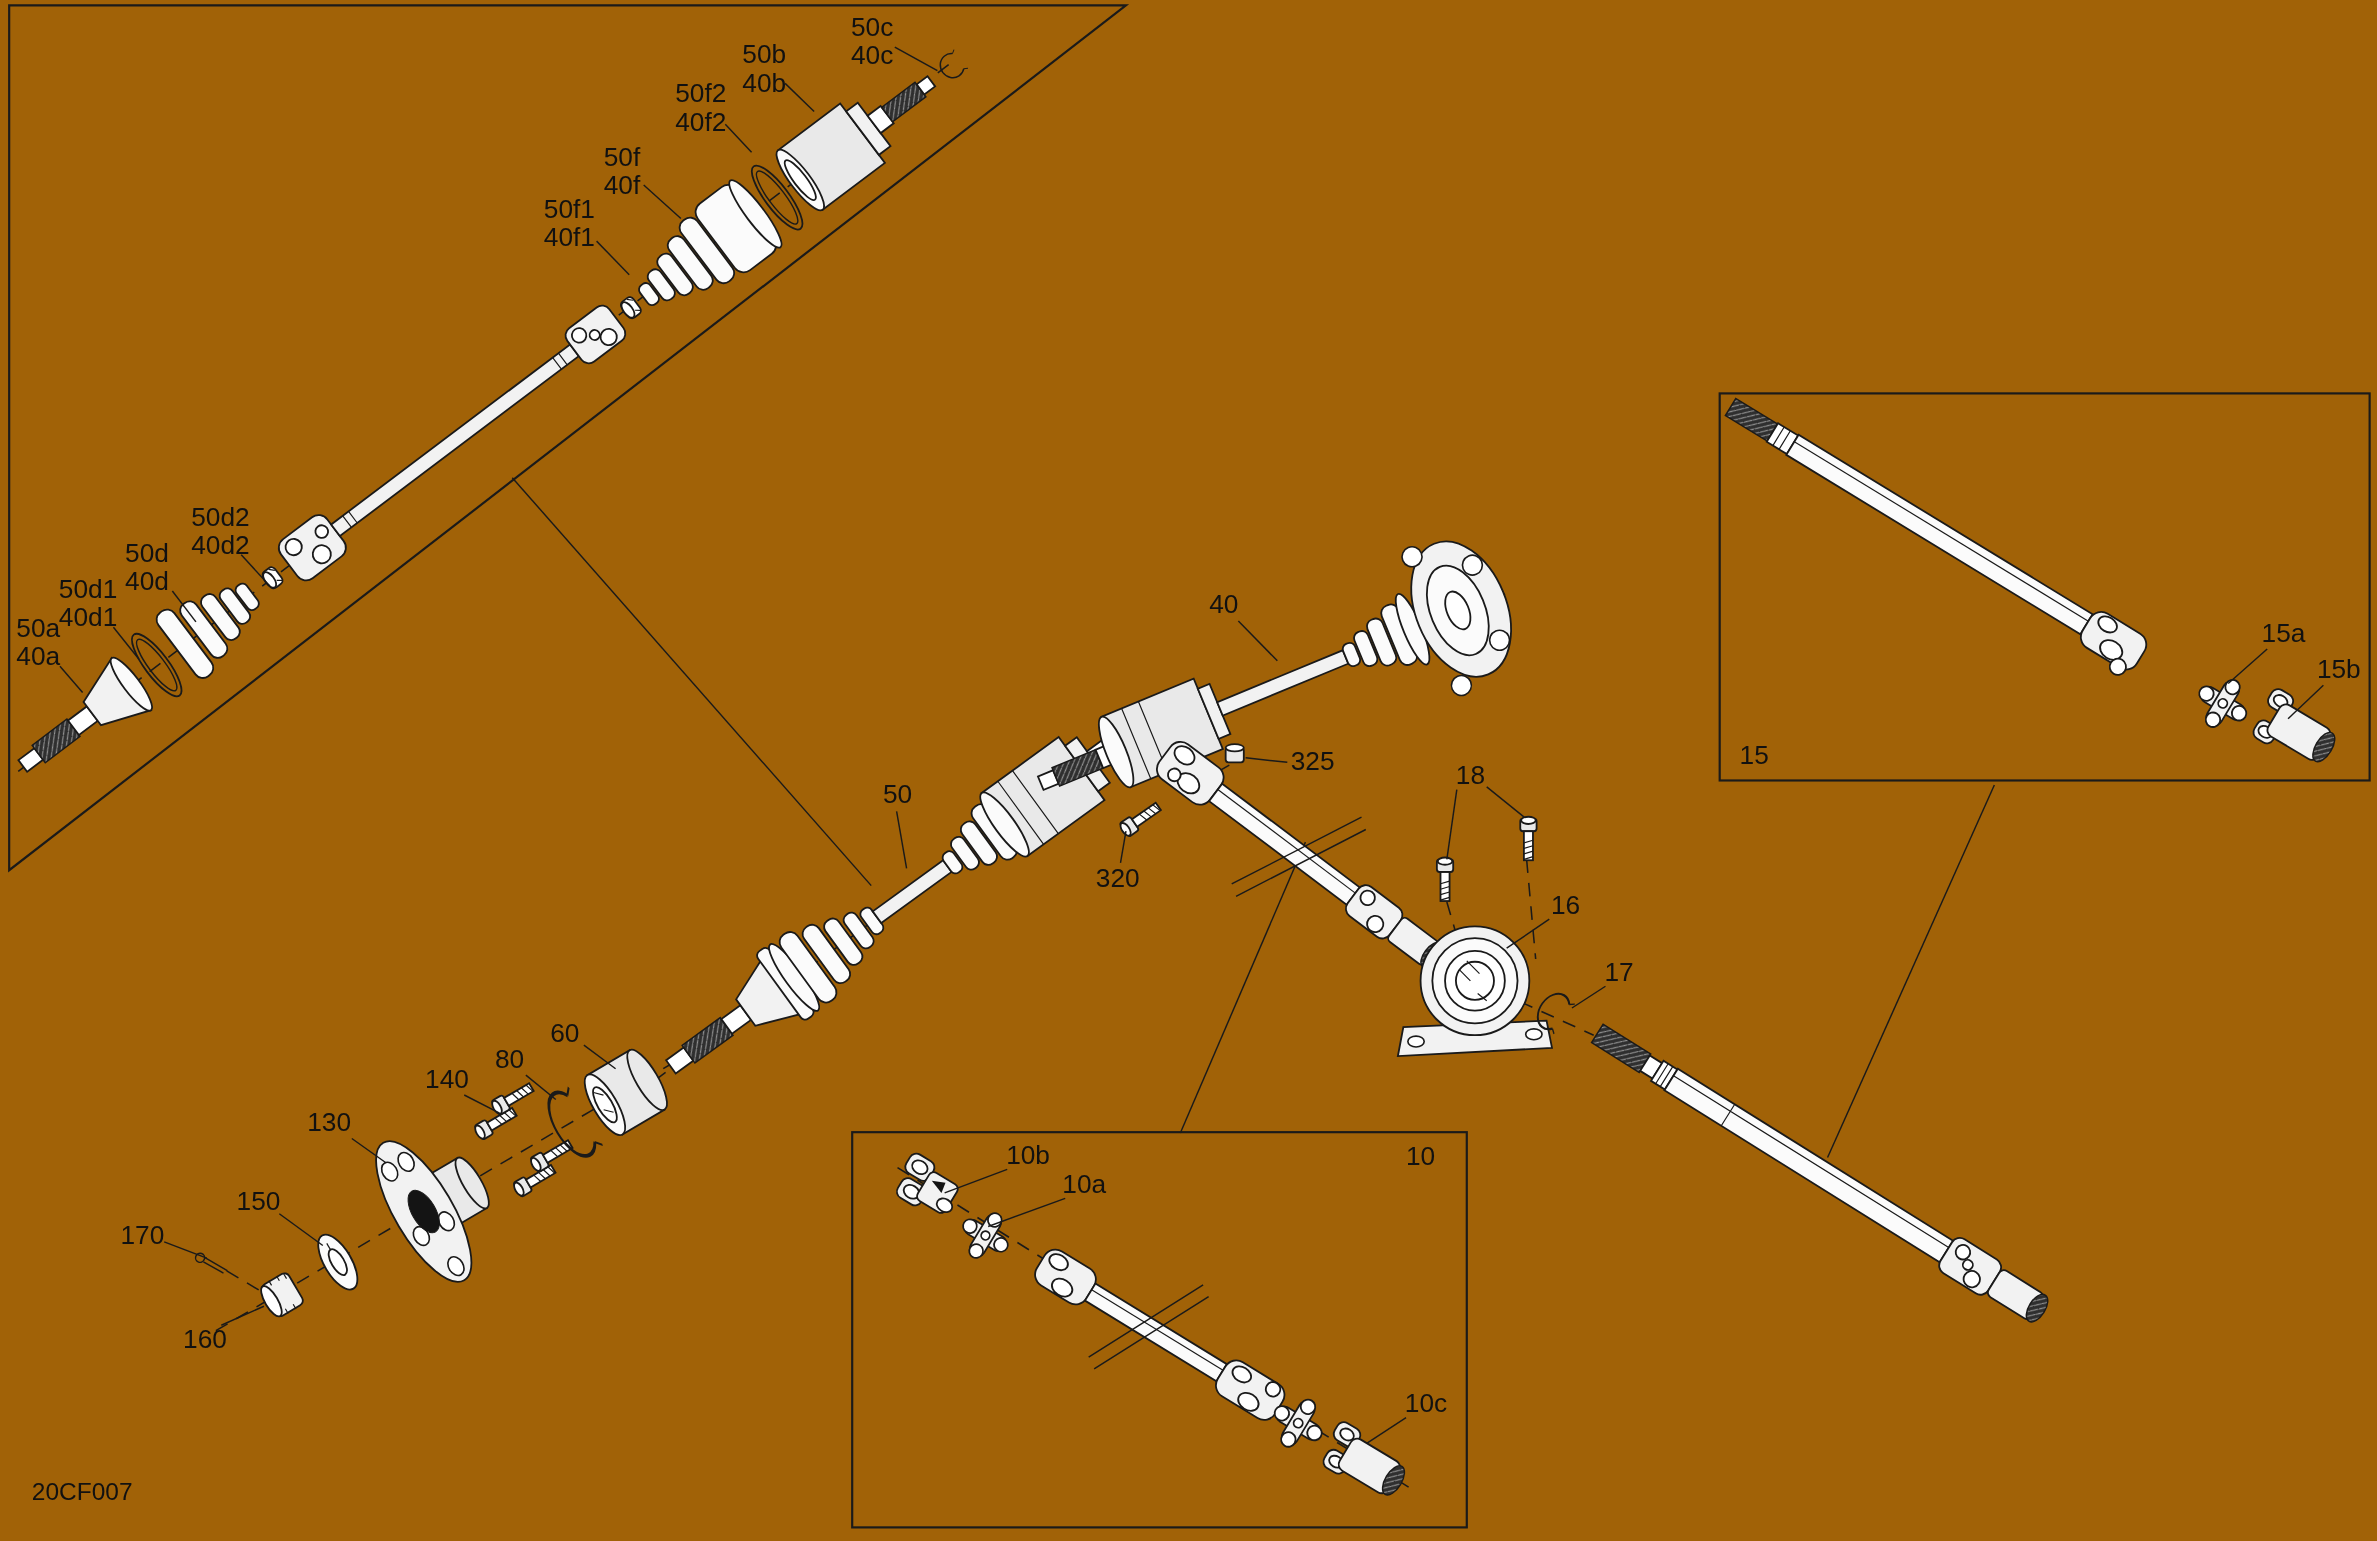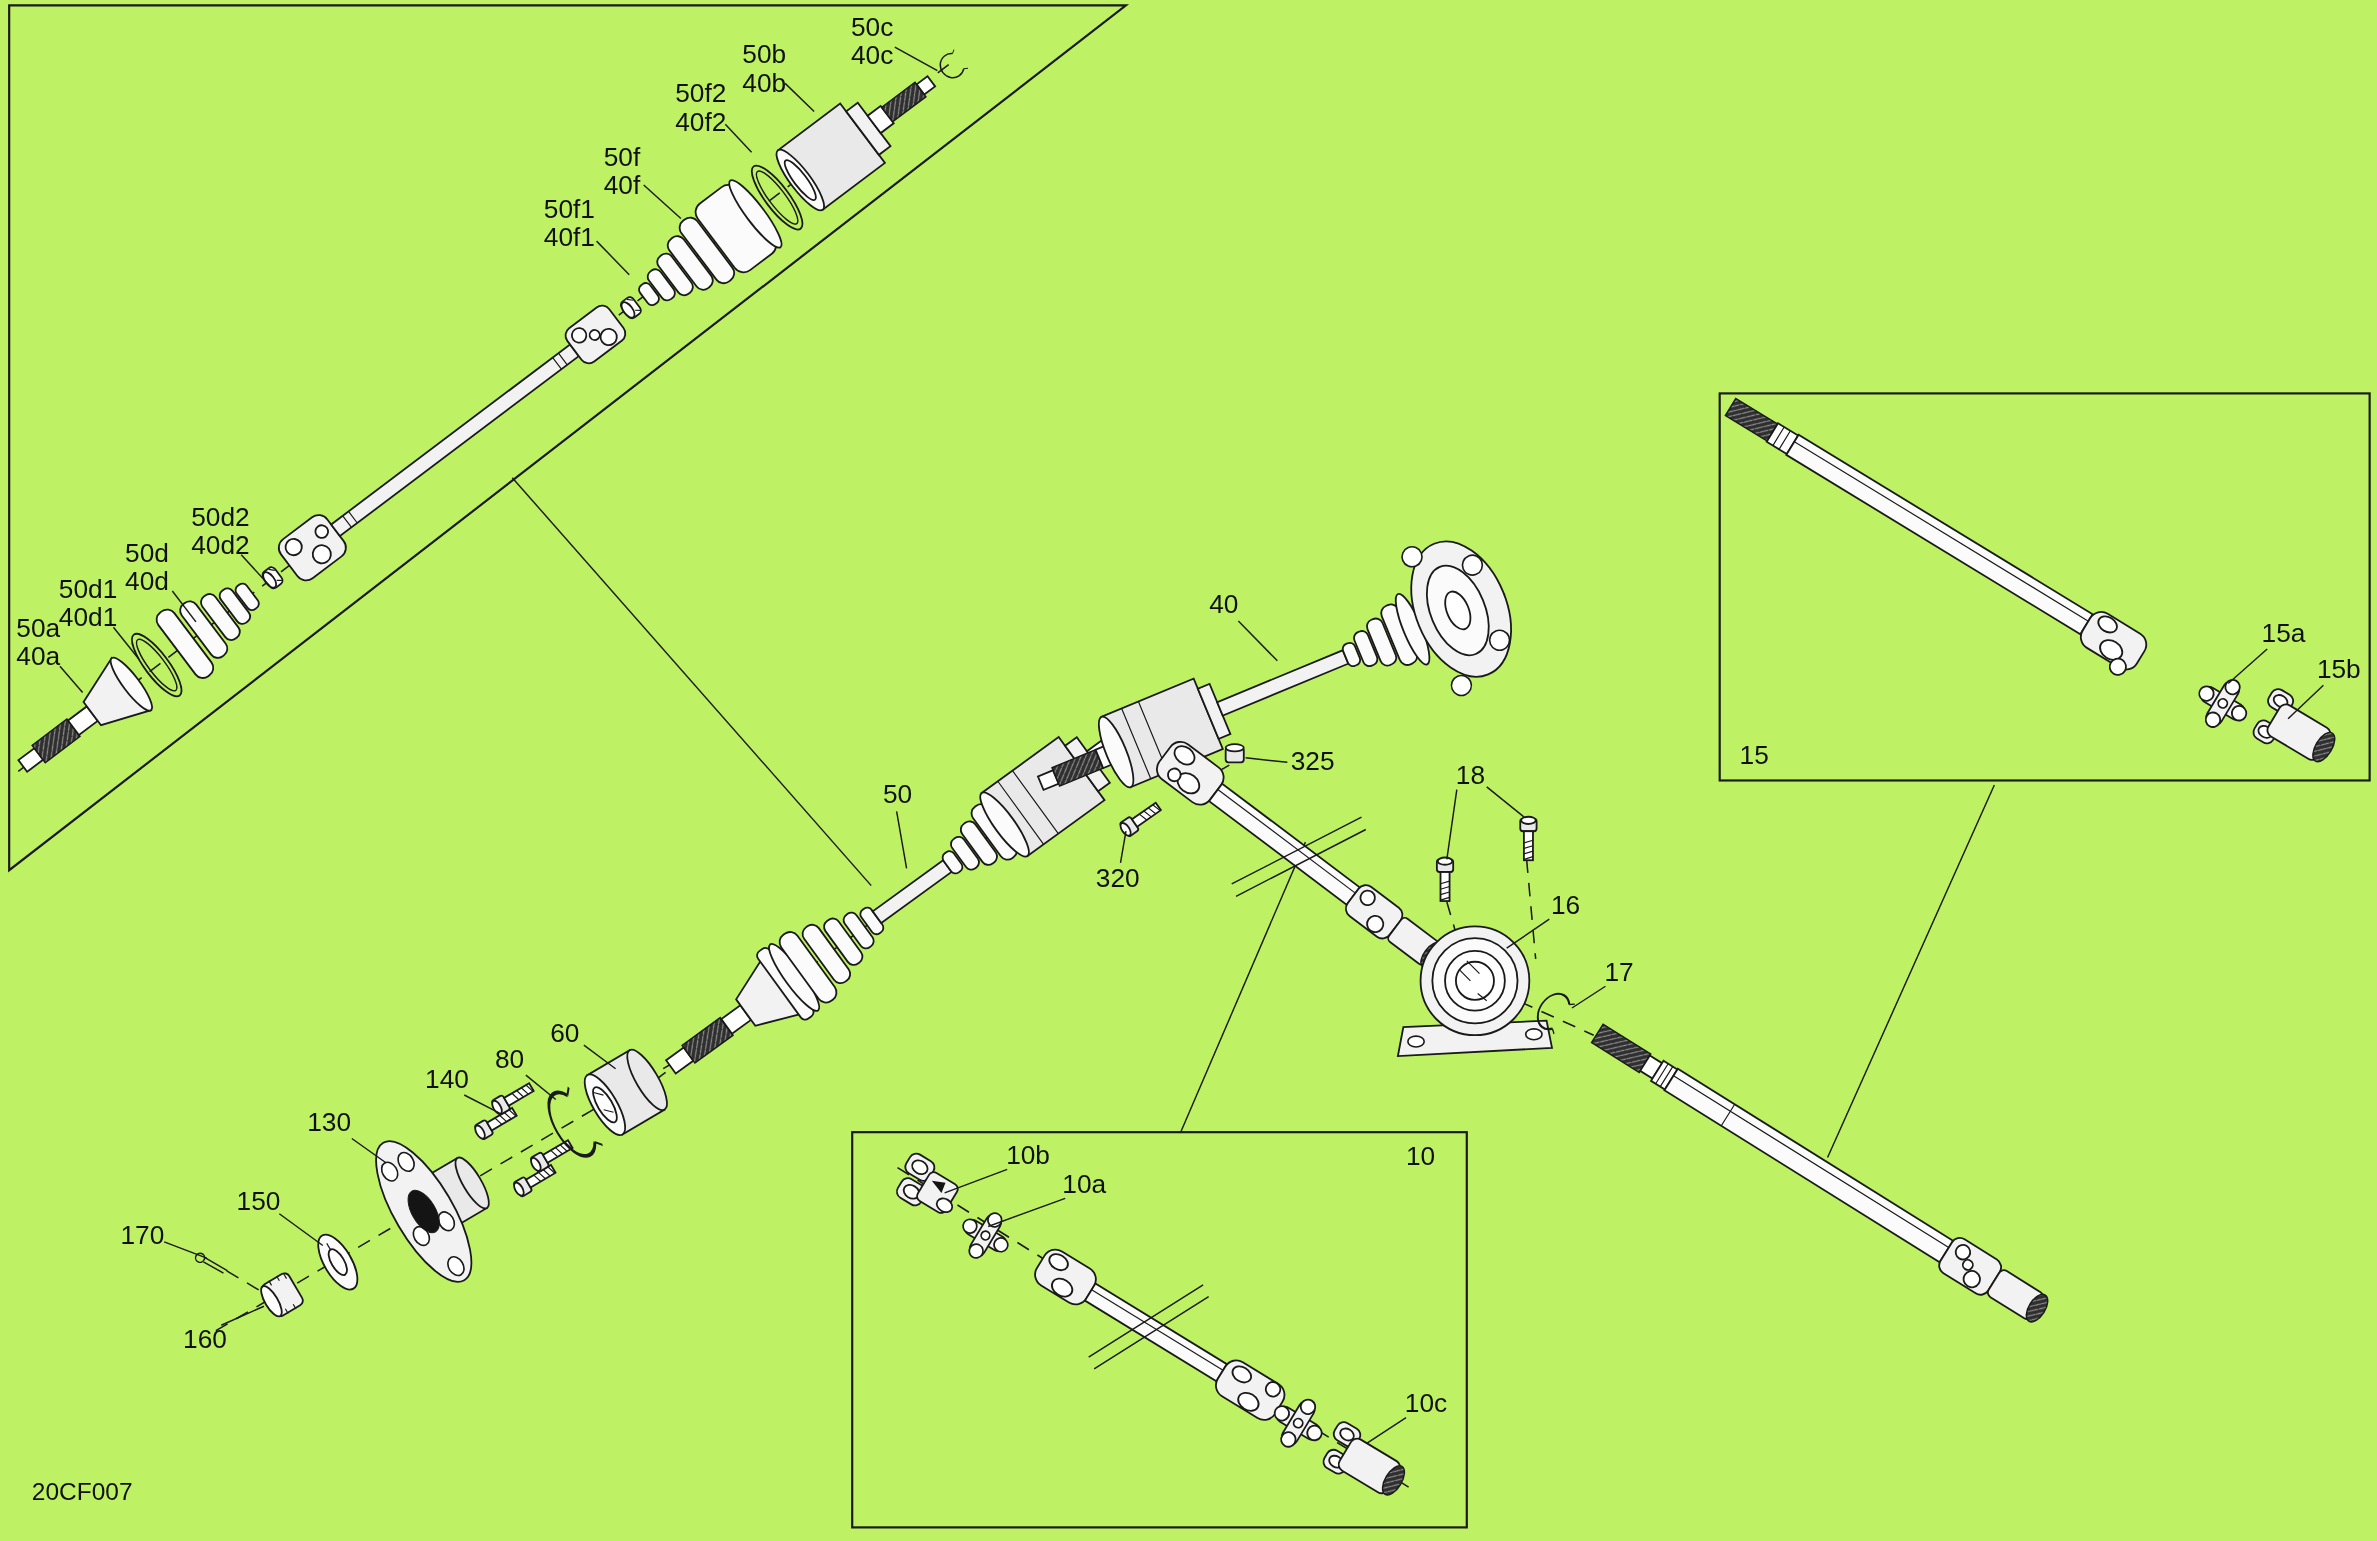--- a/index.html
+++ b/index.html
@@ -1,16 +1,16 @@
 <!DOCTYPE html>
 <html style="font-size:14.5px"><head>
 <meta charset="utf-8">
 <style>
   html,body{margin:0;padding:0;background:#ffffff;}
-  .stage{position:relative;width:2377px;height:1541px;background:#bef264;overflow:hidden;}
+  .stage{position:relative;width:2377px;height:1541px;background:#a16207;overflow:hidden;}
   svg{display:block;font-family:"Liberation Sans", sans-serif;}
   .ln{stroke:#1a1a1a;stroke-width:2;fill:none;}
   .ln15{stroke:#1a1a1a;stroke-width:1.6;fill:none;}
   .frame{stroke:#1a1a1a;stroke-width:2.4;fill:none;}
   .dash{stroke:#1a1a1a;stroke-width:1.7;fill:none;stroke-dasharray:15 11;}
   .fw{fill:#ffffff;stroke:#1a1a1a;stroke-width:2;}
   .fl{fill:#f2f2f2;stroke:#1a1a1a;stroke-width:2;}
   .fe{fill:#e9e9e9;stroke:#1a1a1a;stroke-width:2;}
   .fb{fill:#fbfbfb;stroke:#1a1a1a;stroke-width:2;}
   .spl{fill:url(#splpat);stroke:#1a1a1a;stroke-width:1.6;}

